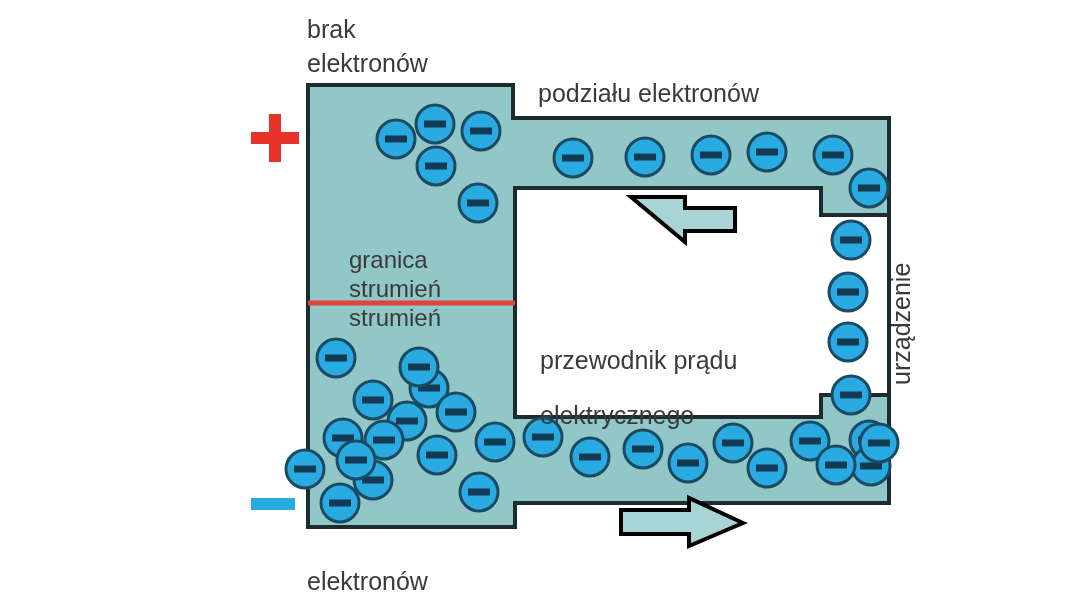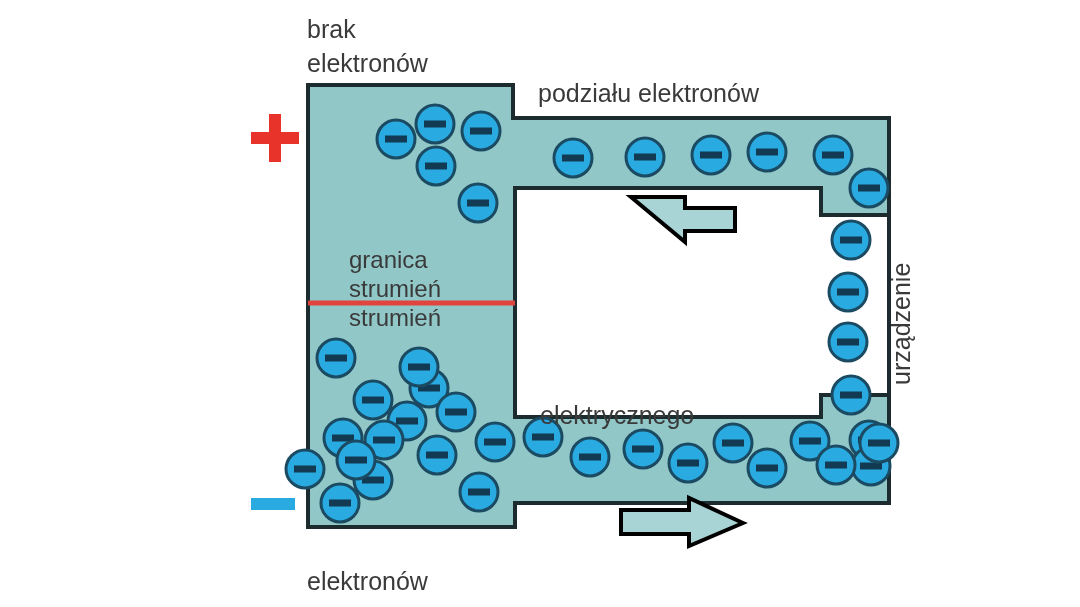--- a/index.html
+++ b/index.html
@@ -272,20 +272,21 @@
   <div class="lbl" style="left:264px; top:48px;">elektronów</div>
 
   <div class="lbl" style="left:495px; top:78px;">podziału elektronów</div>
 
   <div class="lbl small" style="left:306px; top:245px;">granica</div>
   <div class="lbl small" style="left:306px; top:274px;">strumień</div>
   <div class="lbl small" style="left:306px; top:303px;">strumień</div>
 
   <div class="lbl" style="left:264px; top:566px;">elektronów</div>
 
+  <div class="lbl" style="left:497px; top:345px;">przewodnik prądu</div>
   <div class="lbl" style="left:497px; top:400px;">elektrycznego</div>
 
   <div class="lbl" id="label-urzadzenie" style="left:843px; top:385px;">urządzenie</div>
 
   <svg class="sign" style="left:204px; top:110px; width:56px; height:56px;" viewBox="0 0 56 56">
     <rect x="22" y="4" width="12" height="48" fill="#e8332a"></rect>
     <rect x="4" y="22" width="48" height="12" fill="#e8332a"></rect>
   </svg>
 
   <svg class="sign" style="left:208px; top:492px; width:44px; height:24px;" viewBox="0 0 44 24">

